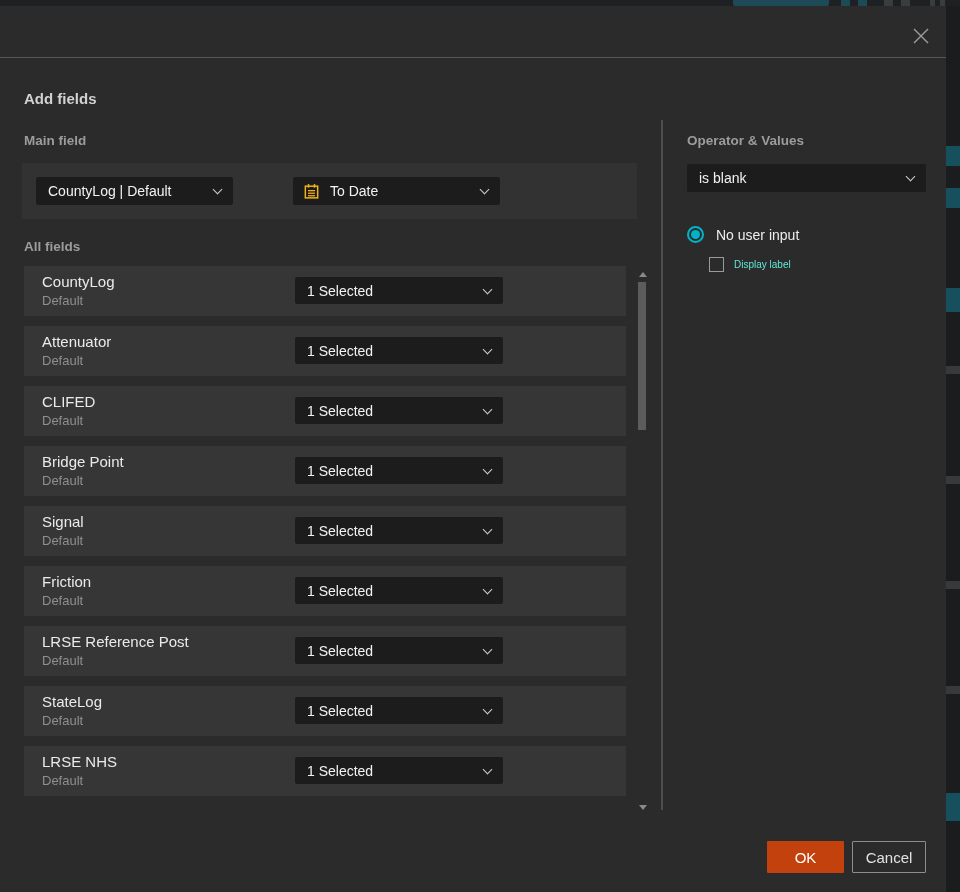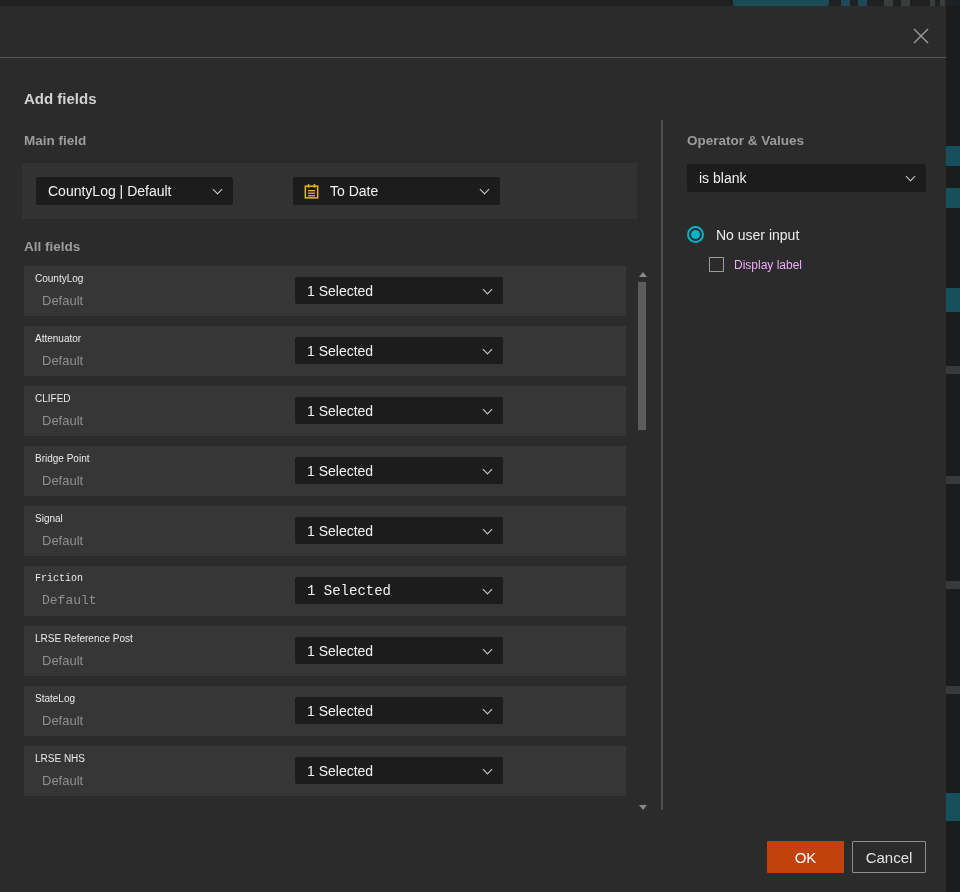--- a/index.html
+++ b/index.html
@@ -36,21 +36,21 @@
     display:flex; align-items:center; padding:0 12px; cursor:pointer;
   }
   .select .sel-text { font-size:14px; color:#f2f2f2; white-space:nowrap; }
   .chev { position:absolute; right:12px; top:9px; width:7px; height:7px;
           border-right:1.6px solid #cfcfcf; border-bottom:1.6px solid #cfcfcf; transform:rotate(45deg); }
 
   .main-field-box { position:absolute; left:22px; top:157px; width:615px; height:56px; background:#323232; }
 
   
   .field-row { position:absolute; left:24px; width:602px; height:50px; background:#363636; }
-  .row-name { position:absolute; left:11px; top:7px; font-size:10px; color:#eaeaea; }
+  .row-name { position:absolute; left:18px; top:7px; font-size:15px; color:#eaeaea; }
   .row-sub  { position:absolute; left:18px; top:27px; font-size:13px; color:#8f8f8f; }
   .row-select { left:271px; top:11px; width:208px; height:27px; }
 
   
   .scrollbar { position:absolute; left:636px; top:264px; width:14px; height:542px; }
   .sb-arrow { position:absolute; left:3px; width:0; height:0; border-left:4px solid transparent; border-right:4px solid transparent; }
   .sb-up   { top:2px; border-bottom:5px solid #8a8a8a; }
   .sb-down { bottom:2px; border-top:5px solid #8a8a8a; }
   .sb-thumb { position:absolute; left:2px; top:12px; width:8px; height:148px; background:#5c5c5c; }
 
@@ -60,21 +60,21 @@
   .op-select { left:687px; top:158px; width:239px; height:28px; }
 
   .radio-row { position:absolute; left:687px; top:220px; display:flex; align-items:center; gap:12px; cursor:pointer; }
   .radio-outer { width:17px; height:17px; border-radius:50%; border:2px solid #00b3c9; background:#2b2b2b;
                  display:flex; align-items:center; justify-content:center; }
   .radio-dot { width:9px; height:9px; border-radius:50%; background:#00b3c9; }
   .radio-label { font-size:14px; color:#ededed; }
 
   .checkbox-row { position:absolute; left:709px; top:251px; display:flex; align-items:center; gap:10px; cursor:pointer; }
   .checkbox-box { width:15px; height:15px; border:1px solid #9a9a9a; background:transparent; }
-  .checkbox-label { font-size:12px; color:#f0abfc; }
+  .checkbox-label { font-size:10px; color:#5eead4; }
 
   
   .btn { position:absolute; top:835px; height:32px; font-size:15px; display:flex; align-items:center; justify-content:center; cursor:pointer; border-radius:1px; }
   .btn-ok { left:767px; width:77px; background:#c2410c; color:#ffffff; }
   .btn-cancel { left:852px; width:74px; background:transparent; border:1px solid #8d8d8d; color:#e2e2e2; }
 
   .cal-icon { flex:0 0 auto; margin-right:10px; margin-left:-2px; display:block; }
 </style>
 </head>
 <body>
@@ -177,21 +177,21 @@
 
   <div class="field-row" style="top:500px;">
     <div class="row-name">Signal</div>
     <div class="row-sub">Default</div>
     <div class="select row-select">
       <span class="sel-text">1 Selected</span>
       <span class="chev"></span>
     </div>
   </div>
 
-  <div class="field-row" style="top:560px;font-family:Liberation Mono, monospace;">
+  <div class="field-row" style="top:560px;">
     <div class="row-name">Friction</div>
     <div class="row-sub">Default</div>
     <div class="select row-select">
       <span class="sel-text">1 Selected</span>
       <span class="chev"></span>
     </div>
   </div>
 
   <div class="field-row" style="top:620px;">
     <div class="row-name">LRSE Reference Post</div>

